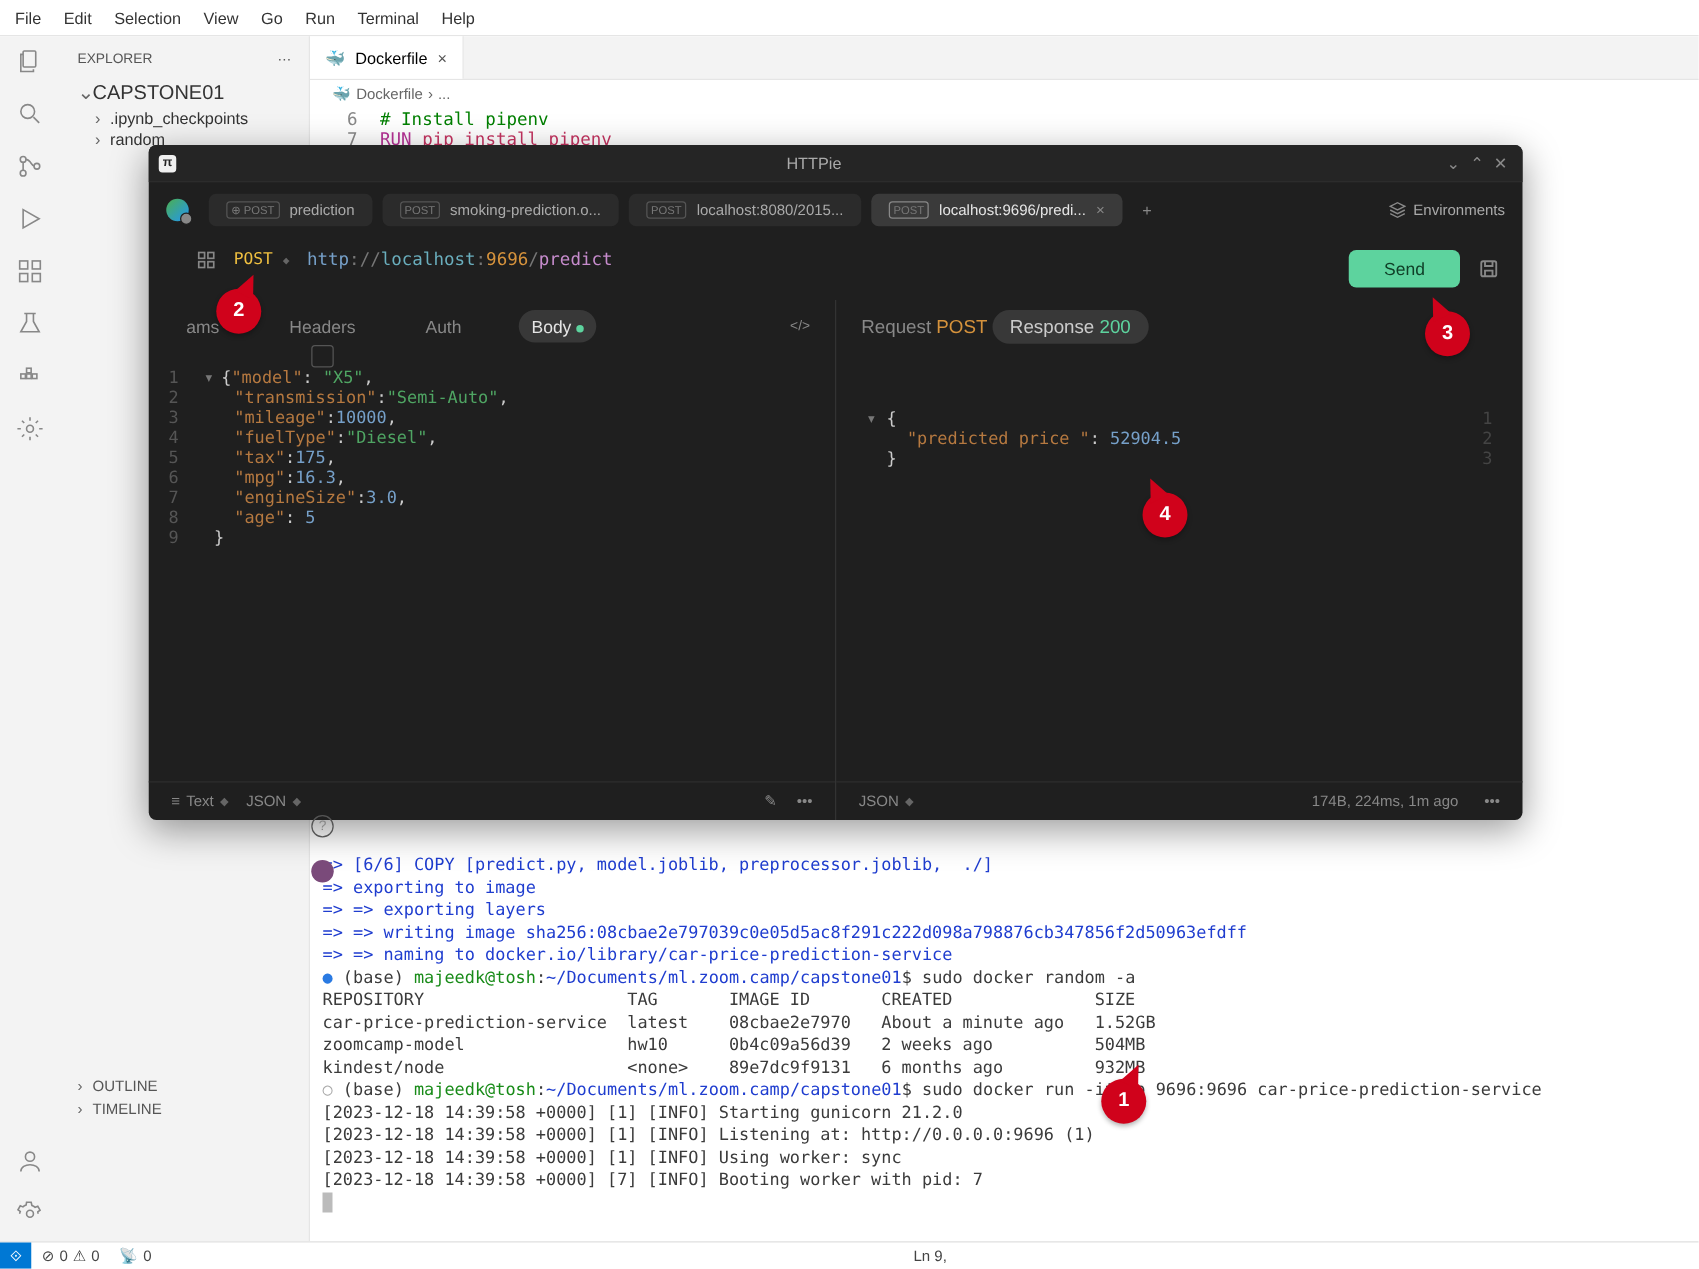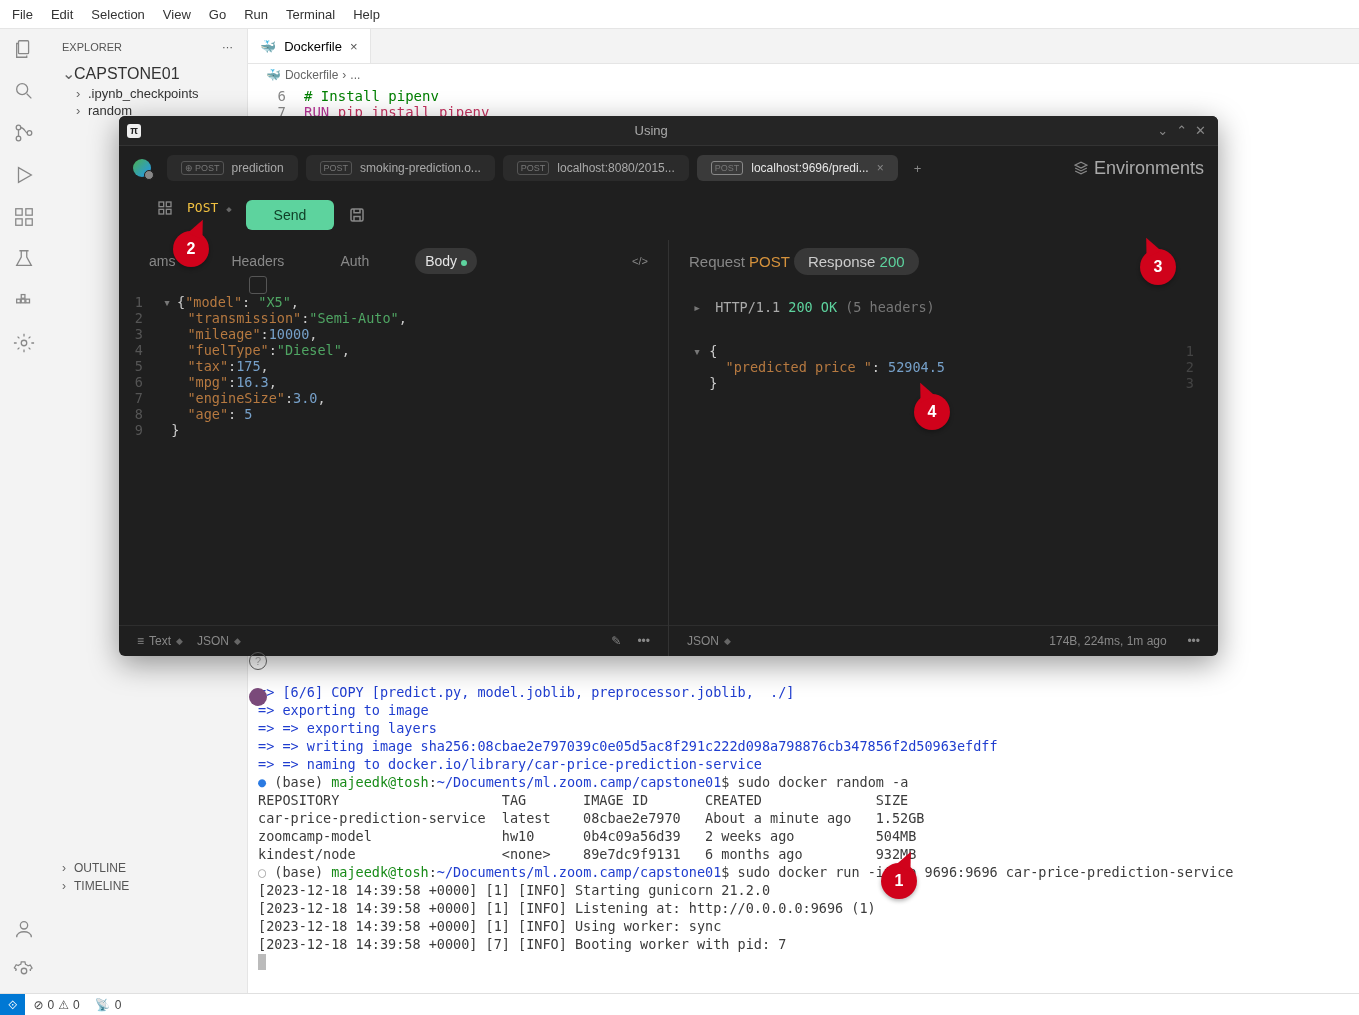--- a/index.html
+++ b/index.html
@@ -38,21 +38,21 @@
 .httpie-title .wc { color: #888; padding: 0 4px; cursor: pointer; }
 .httpie-tabs { display: flex; align-items: center; height: 44px; padding: 0 14px; gap: 8px; }
 .httpie-tabs .avatar { width:18px; height:18px; border-radius:50%; background:linear-gradient(135deg,#4caf50,#2196f3); margin-right:8px; position:relative;}
 .httpie-tabs .avatar::after{content:'';position:absolute;right:-3px;bottom:-3px;width:8px;height:8px;border-radius:50%;background:#888;border:1px solid #1f1f1f;}
 .rtab { padding: 6px 14px; background: #2b2b2b; border-radius: 6px; font-size: 12px; color: #aaa; display: flex; align-items: center; gap: 8px; }
 .rtab.active { background: #3a3a3a; color: #e5e5e5; }
 .rtab .m { font-size: 9px; color: #777; border:1px solid #555; padding:1px 3px; border-radius:3px;}
 .rtab.active .m{border-color:#888;}
 .rtab .x { color: #888; }
 .plus { color: #888; padding: 0 8px; }
-.env { margin-left: auto; color: #aaa; font-size: 18px; display:flex; align-items:center; gap:6px;text-align:center;}
+.env { margin-left: auto; color: #aaa; font-size: 12px; display:flex; align-items:center; gap:6px;text-align:center;}
 .urlbar { display: flex; padding: 10px 18px; gap: 14px; margin-left: 20px; }
 .grid-icon { width: 16px; height: 16px; color: #888; }
 .method { color: #f0c040; font-weight: 500; font-family:Consolas,monospace;}
 .dd{color:#666; font-size:9px;}
 .url { font-family: Consolas, monospace; font-size: 14px; flex: 1; }
 .url .p { color: #76a0c9; }
 .url .h { color: #6aaebd; }
 .url .port { color: #d5923c; }
 .url .path { color: #c78ccd; }
 .url .g{color:#777;}
@@ -252,26 +252,27 @@
 <span>[2023-12-18 14:39:58 +0000] [7] [INFO] Booting worker with pid: 7</span>
 <span style="background:#bbb;color:#bbb"> </span>
     </div>
   </div>
 </div>
 
 <div class="statusbar">
   <span class="remote">⟐</span>
   <span class="seg">⊘<span>0</span> ⚠<span>0</span></span>
   <span class="seg">📡<span>0</span></span>
+  <span class="seg right">Ln 9,</span>
 </div>
 
 <div class="httpie">
   <div class="httpie-title">
     <div class="logo">π</div>
-    <span class="t">Using</span>
+    <span class="t">HTTPie</span>
     <span class="wc">⌄</span>
     <span class="wc">⌃</span>
     <span class="wc">✕</span>
   </div>
   <div class="httpie-tabs">
     <div class="avatar"></div>
     <div class="rtab">
         <span class="m">⊕ POST</span>
         <span>prediction</span>
       </div>
@@ -298,20 +299,21 @@
       </span>
   </div>
   <div class="urlbar">
     <svg class="grid-icon" viewBox="0 0 24 24" fill="none" stroke="#888" stroke-width="2">
         <rect x="3" y="3" width="7" height="7"></rect>
         <rect x="14" y="3" width="7" height="7"></rect>
         <rect x="3" y="14" width="7" height="7"></rect>
         <rect x="14" y="14" width="7" height="7"></rect>
       </svg>
     <span class="method"><span>POST</span> <span class="dd">◆</span></span>
+    <span class="url"><span class="p">http</span><span class="g">://</span><span class="h">localhost</span><span class="g">:</span><span class="port">9696</span><span class="g">/</span><span class="path">predict</span></span>
     <span class="send">Send</span>
     <svg class="save-icon" viewBox="0 0 24 24" fill="none" stroke="#888" stroke-width="2">
         <rect x="4" y="4" width="16" height="16" rx="2"></rect>
         <path d="M8 4v5h8V4M8 20v-6h8v6"></path>
       </svg>
   </div>
   <div class="httpie-body">
     <div class="left">
       <div class="req-tabs">
         <span class="rt">ams</span>
@@ -367,21 +369,20 @@
         <span class="ellip">✎</span>
         <span>•••</span>
       </div>
     </div>
     <div class="right">
       <div class="resp-tabs">
         <span><span class="lbl">Request</span> <span class="m2">POST</span></span>
         <span class="pill"><span>Response</span> <span class="ok">200</span></span>
       </div>
       <div class="resp-body">
-        <div><span class="tri">▸</span> <span class="hl">HTTP/1.1</span> <span class="st">200 OK</span> <span class="hdr">(5 headers)</span></div>
         <div class="resp-json">
           <div><span class="rln">1</span><span class="tri2">▾</span> {</div>
           <div><span class="rln">2</span>&nbsp;&nbsp;&nbsp;&nbsp;<span class="jk">"predicted price "</span>: <span class="jv-n">52904.5</span></div>
           <div><span class="rln">3</span>&nbsp;&nbsp;}</div>
         </div>
       </div>
       <div class="right-footer">
         <span class="sel">
             <span>JSON</span> 
             <span class="dd">◆</span>

